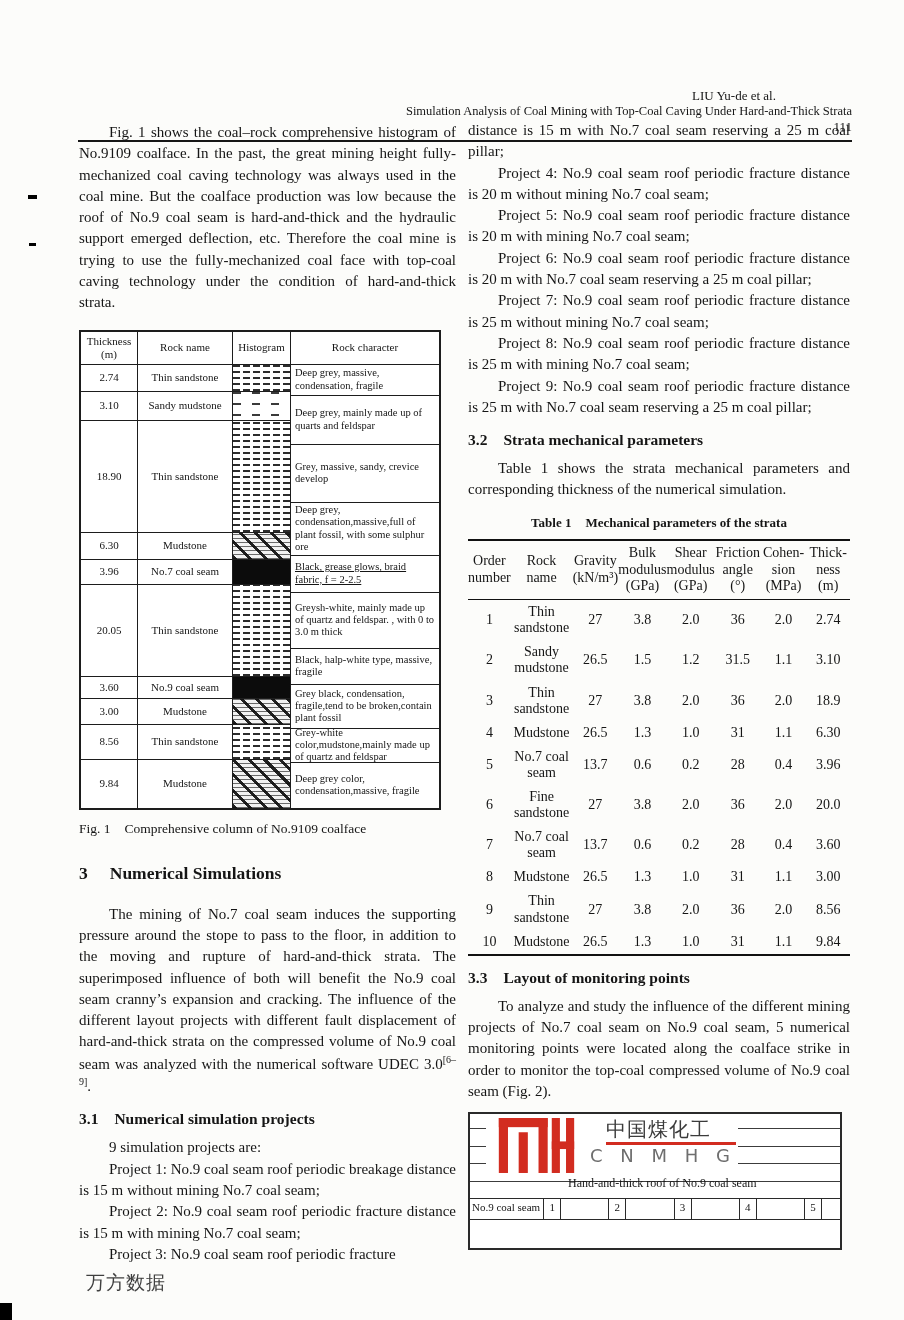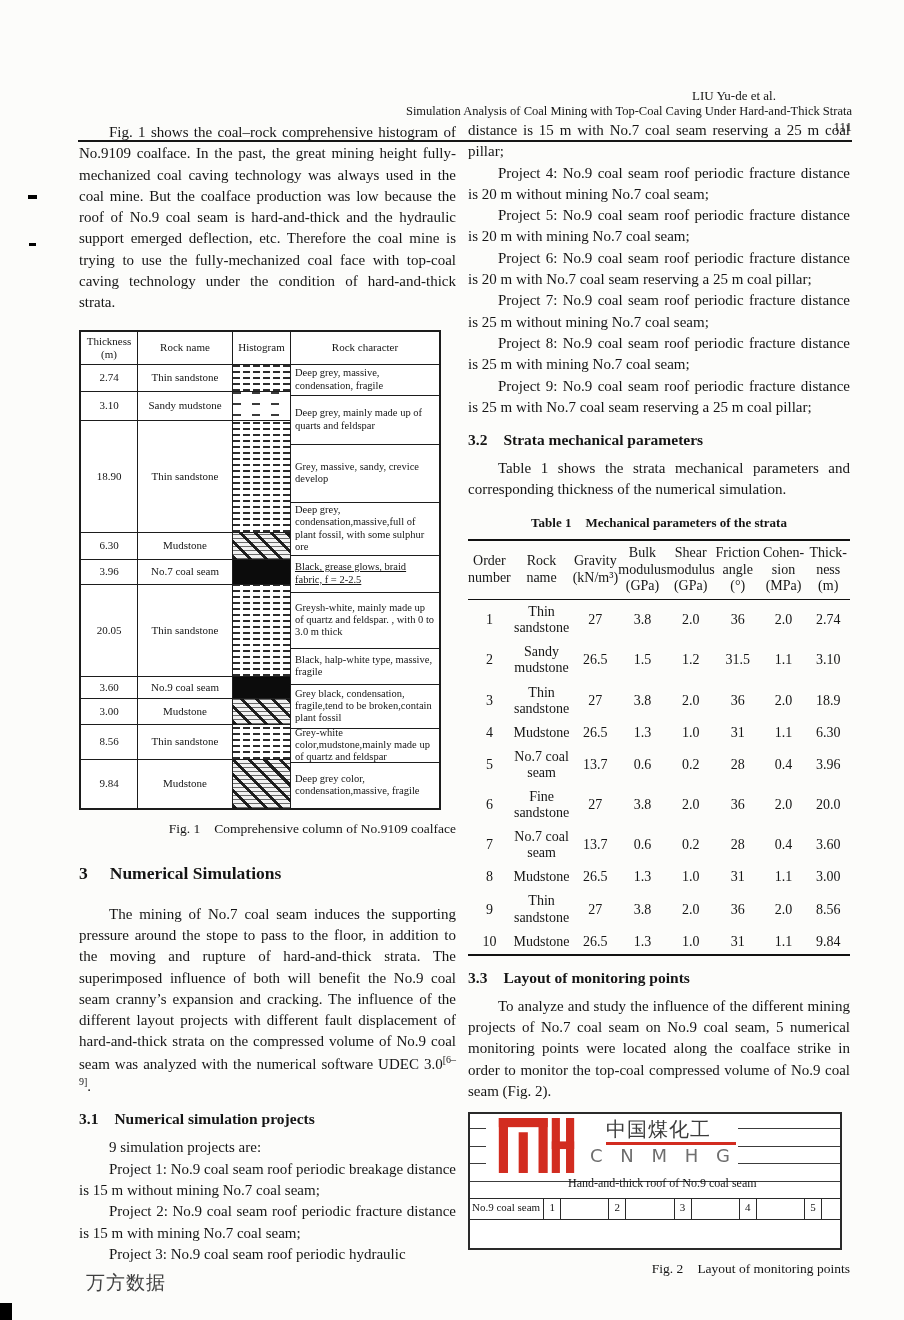--- a/index.html
+++ b/index.html
@@ -72,21 +72,21 @@
       repeating-linear-gradient(0deg, rgba(0,0,0,0) 0 4px, #3a3a3a 4px 6px, rgba(0,0,0,0) 6px 11px);
   }
   .pat-mudstone {
     background-color: #f2f2f2;
     background-image:
       repeating-linear-gradient(45deg, rgba(10,10,10,0.9) 0 3px, rgba(0,0,0,0) 3px 11px),
       repeating-linear-gradient(0deg, #6a6a6a 0 1px, rgba(0,0,0,0) 1px 4px);
   }
   .pat-coal { background: #0c0c0c; }
 
-  .fig-cap { text-align: right; font-size: 13.5px; margin-top: 11px; }
+  .fig-cap { text-align: left; font-size: 13.5px; margin-top: 11px; }
   .fig-cap .cap-label { margin-right: 14px; }
 
   
   .t1-cap { text-align: center; font-weight: bold; font-size: 13px; margin: 14px 0 8px 0; }
   .t1-cap .cap-label { margin-right: 14px; }
   table.t1 { width: 100%; border-collapse: collapse; font-size: 14px; }
   .t1 th {
     font-weight: normal; text-align: center; vertical-align: middle;
     white-space: pre-line; line-height: 1.2;
     border-top: 2px solid #111; border-bottom: 1px solid #111;
@@ -221,21 +221,21 @@
 
   <p class="body indent"><span>The mining of No.7 coal seam induces the supporting pressure around the stope to pass to the floor, in addition to the moving and rupture of hard-and-thick strata. The superimposed influence of both will benefit the No.9 coal seam cranny’s expansion and cracking. The influence of the different layout projects with different fault displacement of hard-and-thick strata on the compressed volume of No.9 coal seam was analyzed with the numerical software UDEC 3.0</span><sup>[6–9]</sup><span>.</span></p>
 
   <h3 class="subsec">
     <span class="secnum">3.1</span><span>Numerical simulation projects</span>
   </h3>
 
   <p class="body indent">9 simulation projects are:</p>
   <p class="body indent">Project 1: No.9 coal seam roof periodic breakage distance is 15 m without mining No.7 coal seam;</p>
   <p class="body indent">Project 2: No.9 coal seam roof periodic fracture distance is 15 m with mining No.7 coal seam;</p>
-  <p class="body indent">Project 3: No.9 coal seam roof periodic hydraulic</p>
+  <p class="body indent">Project 3: No.9 coal seam roof periodic fracture</p>
 </div>
 
 <div class="col-right">
   <p class="body">distance is 15 m with No.7 coal seam reserving a 25 m coal pillar;</p>
   <p class="body indent">Project 4: No.9 coal seam roof periodic fracture distance is 20 m without mining No.7 coal seam;</p>
   <p class="body indent">Project 5: No.9 coal seam roof periodic fracture distance is 20 m with mining No.7 coal seam;</p>
   <p class="body indent">Project 6: No.9 coal seam roof periodic fracture distance is 20 m with No.7 coal seam reserving a 25 m coal pillar;</p>
   <p class="body indent">Project 7: No.9 coal seam roof periodic fracture distance is 25 m without mining No.7 coal seam;</p>
   <p class="body indent">Project 8: No.9 coal seam roof periodic fracture distance is 25 m with mining No.7 coal seam;</p>
   <p class="body indent">Project 9: No.9 coal seam roof periodic fracture distance is 25 m with No.7 coal seam reserving a 25 m coal pillar;</p>
@@ -425,21 +425,18 @@
           <div class="f2-gap"></div>
           <div class="f2-num">3</div>
           <div class="f2-gap"></div>
           <div class="f2-num">4</div>
           <div class="f2-gap"></div>
           <div class="f2-num">5</div>
           <div class="f2-gap f2-gap-end"></div>
         </div>
     </div>
   </div>
-  <div class="fig-cap">
-    <span class="cap-label">Fig. 2</span><span>Layout of monitoring points</span>
-  </div>
 </div>
 
 <div class="wanfang">万方数据</div>
 <div class="artifact" style="left:28px;top:195px;width:9px;height:4px"></div>
 <div class="artifact" style="left:29px;top:243px;width:7px;height:3px"></div>
 <div class="artifact" style="left:0;top:1303px;width:12px;height:17px"></div>
 
 </body></html>

